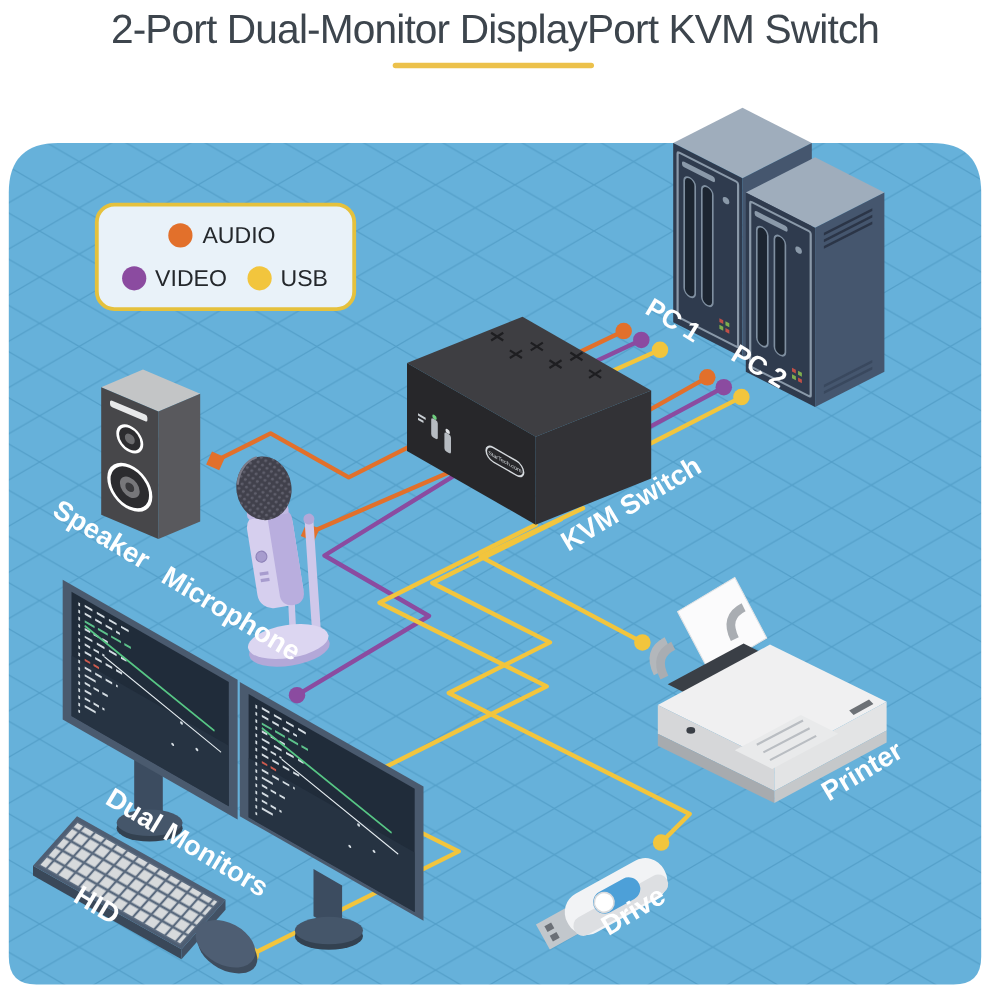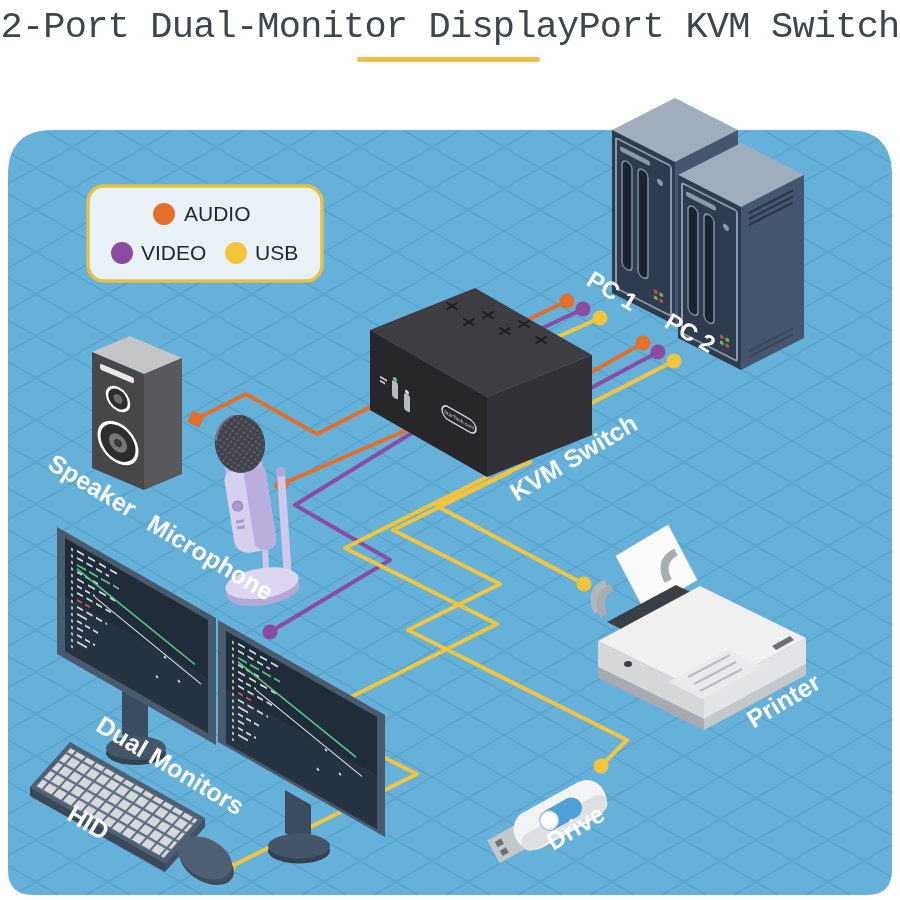--- a/index.html
+++ b/index.html
@@ -1,19 +1,19 @@
 <!DOCTYPE html>
 <html><head>
 <meta charset="utf-8">
 <style>
   html,body{margin:0;padding:0;}
   body{width:900px;height:900px;background:#ffffff;position:relative;overflow:hidden;
        font-family:"Liberation Sans", sans-serif;}
   .title{position:absolute;top:6px;left:0;width:900px;text-align:center;margin:0;
-         font-size:37px;font-weight:400;letter-spacing:-0.8px;color:#3d454d;font-family:Liberation Mono, monospace;}
+         font-size:37px;font-weight:400;letter-spacing:-0.8px;color:#3d454d;}
   .title-underline{position:absolute;left:357px;top:57px;width:183px;height:5px;
          border-radius:3px;}
   svg{position:absolute;top:0;left:0;}
   .lbl{fill:#ffffff;font-weight:bold;font-size:25px;}
   .lbl-sm{fill:#ffffff;font-weight:bold;font-size:24px;}
   .legend-text{fill:#24282c;font-size:21px;}
 </style>
 </head>
 <body>
 

